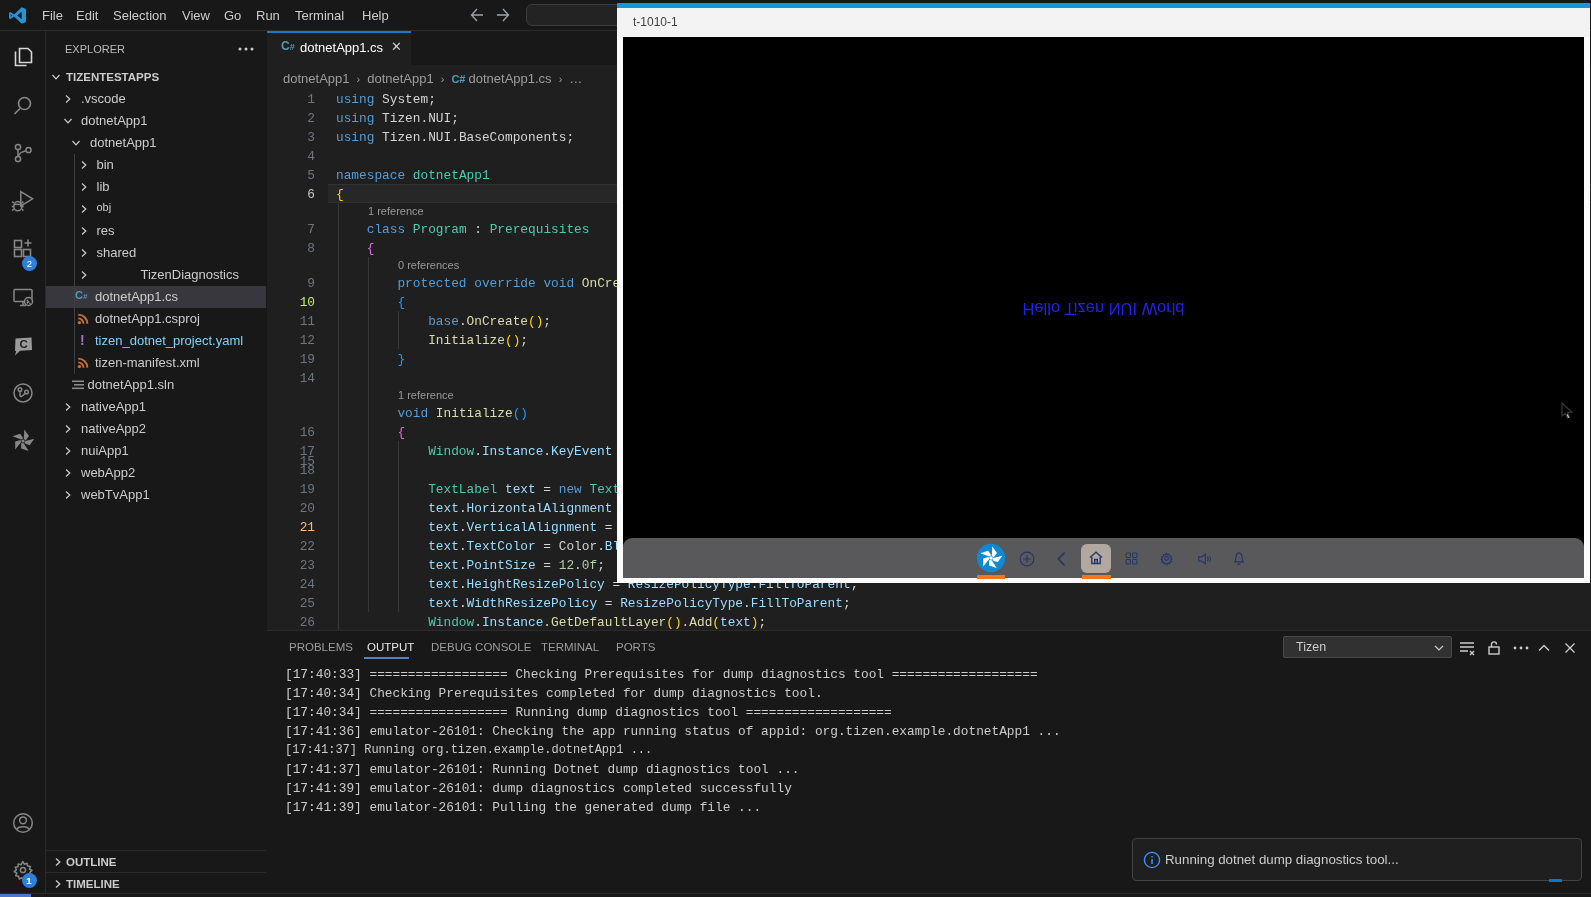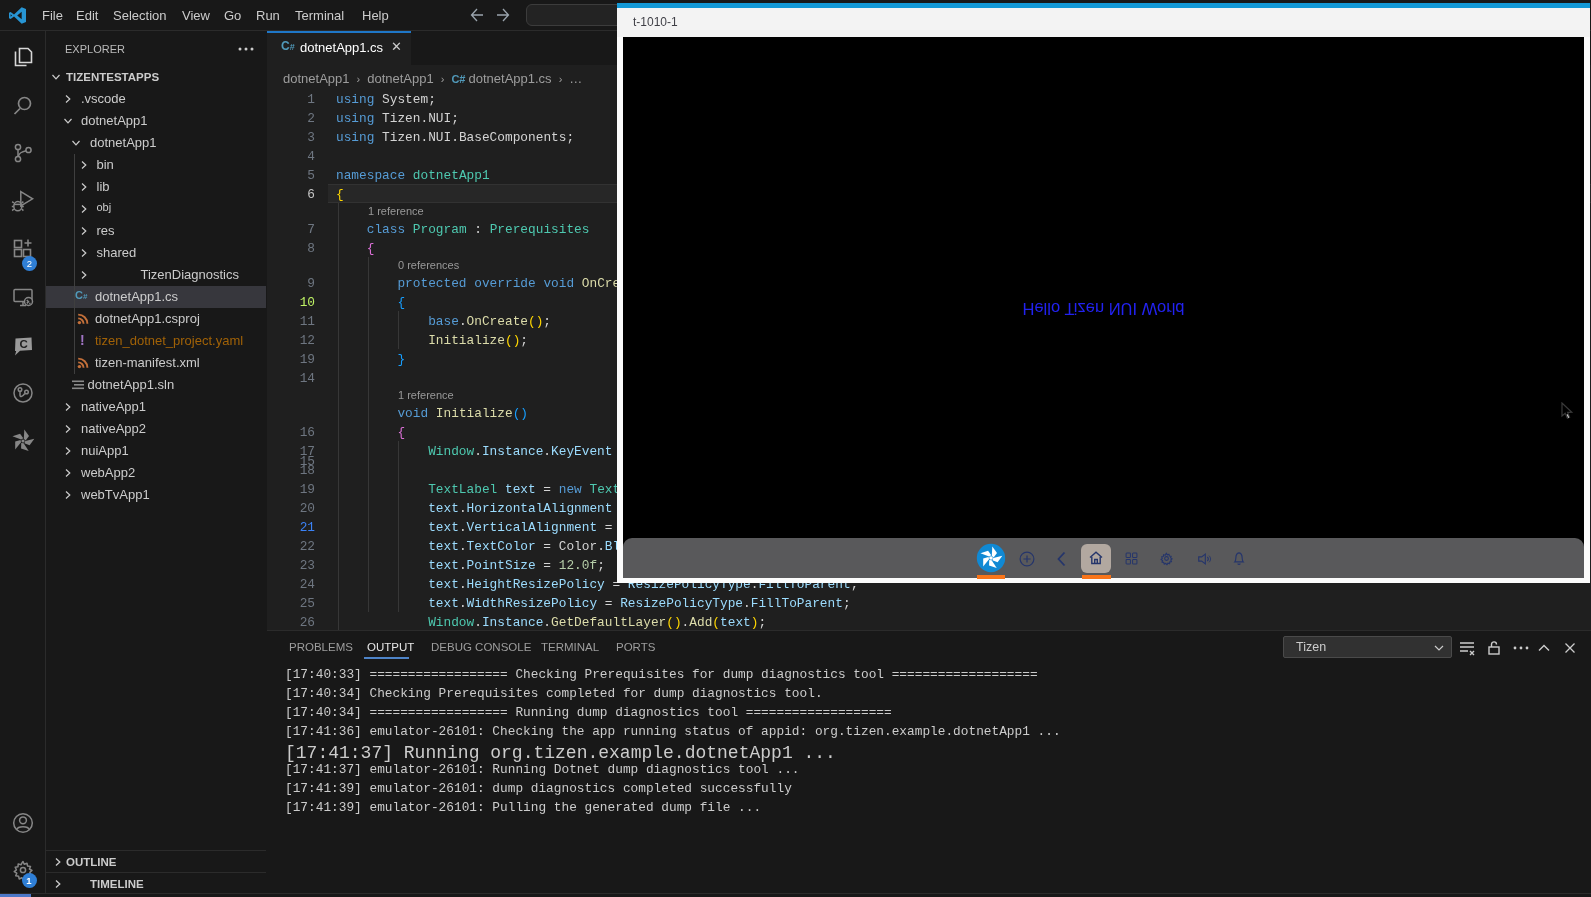--- a/index.html
+++ b/index.html
@@ -174,21 +174,21 @@
       <div class="abs" style="left:0;top:255px;width:220px;height:22px;background:#37373d;"></div>
       <div class="abs" style="left:29.0px;top:258.0px;width:16px;height:16px;font-size:11px;font-weight:bold;color:#519aba;">C<span style="font-size:8px;">#</span></div>
       <div class="abs" style="left:49px;top:258px;font-size:13px;color:#cccccc;">dotnetApp1.cs</div>
       <svg class="abs" style="left:30.0px;top:281.0px;" width="14" height="14" viewBox="0 0 14 14">
           <circle cx="3.4" cy="10.6" r="1.7" fill="#c4703a"></circle>
           <path d="M2.2 6.4 A 5.4 5.4 0 0 1 7.6 11.8" stroke="#c4703a" stroke-width="1.9" fill="none"></path>
           <path d="M2.2 2.6 A 9.2 9.2 0 0 1 11.4 11.8" stroke="#c4703a" stroke-width="1.9" fill="none"></path>
         </svg>
       <div class="abs" style="left:49px;top:280px;font-size:13px;color:#cccccc;">dotnetApp1.csproj</div>
       <div class="abs" style="left:34.0px;top:301.0px;font-size:14px;font-weight:bold;color:#a074c4;">!</div>
-      <div class="abs" style="left:49px;top:302px;font-size:13px;color:#a16207;">tizen_dotnet_project.yaml</div>
+      <div class="abs" style="left:49px;top:302px;font-size:13px;color:#7dd3fc;">tizen_dotnet_project.yaml</div>
       <svg class="abs" style="left:30.0px;top:325.0px;" width="14" height="14" viewBox="0 0 14 14">
           <circle cx="3.4" cy="10.6" r="1.7" fill="#c4703a"></circle>
           <path d="M2.2 6.4 A 5.4 5.4 0 0 1 7.6 11.8" stroke="#c4703a" stroke-width="1.9" fill="none"></path>
           <path d="M2.2 2.6 A 9.2 9.2 0 0 1 11.4 11.8" stroke="#c4703a" stroke-width="1.9" fill="none"></path>
         </svg>
       <div class="abs" style="left:49px;top:324px;font-size:13px;color:#cccccc;">tizen-manifest.xml</div>
       <svg class="abs" style="left:24.5px;top:347.0px;" width="14" height="14" viewBox="0 0 14 14">
           <rect x="1" y="2.5" width="12" height="1.6" fill="#8a8a8a"></rect>
           <rect x="3" y="6" width="10" height="1.6" fill="#8a8a8a"></rect>
           <rect x="1" y="9.5" width="12" height="1.6" fill="#8a8a8a"></rect>
@@ -219,21 +219,21 @@
     <div class="abs" style="left:0;top:819px;width:220px;height:22px;border-top:1px solid #2b2b2b;">
       <svg class="abs" style="left:7px;top:6px;" width="10" height="10" viewBox="0 0 10 10">
           <path d="M3 1.5 L6.8 5 L3 8.5" stroke="#cccccc" stroke-width="1.3" fill="none"></path>
         </svg>
       <div class="abs" style="left:20px;top:5px;font-size:11.5px;font-weight:bold;color:#cccccc;">OUTLINE</div>
     </div>
     <div class="abs" style="left:0;top:841px;width:220px;height:22px;border-top:1px solid #2b2b2b;">
       <svg class="abs" style="left:7px;top:6px;" width="10" height="10" viewBox="0 0 10 10">
           <path d="M3 1.5 L6.8 5 L3 8.5" stroke="#cccccc" stroke-width="1.3" fill="none"></path>
         </svg>
-      <div class="abs" style="left:20px;top:5px;font-size:11.5px;font-weight:bold;color:#cccccc;margin-left:24px;">TIMELINE</div>
+      <div class="abs" style="left:20px;top:5px;font-size:11.5px;font-weight:bold;color:#cccccc;">TIMELINE</div>
     </div>
   </div>
 
   <div class="abs" id="editor" style="left:267px;top:31px;width:1324px;height:600px;background:#1f1f1f;">
     <div class="abs" style="left:0;top:0;width:1324px;height:34px;background:#181818;"></div>
     <div class="abs" style="left:0;top:0;width:144px;height:34px;background:#1f1f1f;border-top:2px solid #1f77c8;"></div>
     <div class="abs" style="left:14px;top:8px;font-size:12px;font-weight:bold;color:#519aba;">C<span style="font-size:9px;">#</span></div>
     <div class="abs" style="left:33px;top:9px;font-size:13px;color:#ffffff;">dotnetApp1.cs</div>
     <div class="abs" style="left:124px;top:8px;font-size:13px;color:#cccccc;">✕</div>
     <div id="breadcrumb" class="abs" style="left:16px;top:40px;font-size:13px;color:#9d9d9d;"><span>dotnetApp1</span><span style="margin:0 7px;font-size:11px;">›</span><span>dotnetApp1</span><span style="margin:0 7px;font-size:11px;">›</span><span style="color:#519aba;font-weight:bold;font-size:11px;">C#&nbsp;</span><span>dotnetApp1.cs</span><span style="margin:0 7px;font-size:11px;">›</span><span>…</span></div>
@@ -272,21 +272,21 @@
       <div class="abs mono row" style="left:69px;top:375px;font-size:12.8px;"><span style="color:#d4d4d4">        </span><span style="color:#569cd6">void</span><span style="color:#d4d4d4"> </span><span style="color:#dcdcaa">Initialize</span><span style="color:#179fff">()</span></div>
       <div class="abs mono" style="left:12px;top:394px;width:36px;text-align:right;font-size:12.8px;color:#6e7681;">16</div>
       <div class="abs mono row" style="left:69px;top:394px;font-size:12.8px;"><span style="color:#d4d4d4">        </span><span style="color:#da70d6">{</span></div>
       <div class="abs mono" style="left:12px;top:413px;width:36px;text-align:right;font-size:12.8px;color:#6e7681;">17</div>
       <div class="abs mono row" style="left:69px;top:413px;font-size:12.8px;"><span style="color:#d4d4d4">            </span><span style="color:#4ec9b0">Window</span><span style="color:#d4d4d4">.</span><span style="color:#9cdcfe">Instance</span><span style="color:#d4d4d4">.</span><span style="color:#9cdcfe">KeyEvent</span><span style="color:#d4d4d4"> += </span><span style="color:#dcdcaa">OnKeyEvent</span><span style="color:#d4d4d4">;</span></div>
       <div class="abs mono" style="left:12px;top:432px;width:36px;text-align:right;font-size:12.8px;color:#6e7681;">18</div>
       <div class="abs mono" style="left:12px;top:451px;width:36px;text-align:right;font-size:12.8px;color:#6e7681;">19</div>
       <div class="abs mono row" style="left:69px;top:451px;font-size:12.8px;"><span style="color:#d4d4d4">            </span><span style="color:#4ec9b0">TextLabel</span><span style="color:#d4d4d4"> </span><span style="color:#9cdcfe">text</span><span style="color:#d4d4d4"> = </span><span style="color:#569cd6">new</span><span style="color:#d4d4d4"> </span><span style="color:#4ec9b0">TextLabel</span><span style="color:#ffd700">(</span><span style="color:#ce9178">"Hello Tizen NUI World"</span><span style="color:#ffd700">)</span><span style="color:#d4d4d4">;</span></div>
       <div class="abs mono" style="left:12px;top:470px;width:36px;text-align:right;font-size:12.8px;color:#6e7681;">20</div>
       <div class="abs mono row" style="left:69px;top:470px;font-size:12.8px;"><span style="color:#d4d4d4">            </span><span style="color:#9cdcfe">text</span><span style="color:#d4d4d4">.</span><span style="color:#9cdcfe">HorizontalAlignment</span><span style="color:#d4d4d4"> = </span><span style="color:#4ec9b0">HorizontalAlignment</span><span style="color:#d4d4d4">.</span><span style="color:#9cdcfe">Center</span><span style="color:#d4d4d4">;</span></div>
-      <div class="abs mono" style="left:12px;top:489px;width:36px;text-align:right;font-size:12.8px;color:#3b82f6;">21</div>
+      <div class="abs mono" style="left:12px;top:489px;width:36px;text-align:right;font-size:12.8px;color:#fdba74;">21</div>
       <div class="abs mono row" style="left:69px;top:489px;font-size:12.8px;"><span style="color:#d4d4d4">            </span><span style="color:#9cdcfe">text</span><span style="color:#d4d4d4">.</span><span style="color:#9cdcfe">VerticalAlignment</span><span style="color:#d4d4d4"> = </span><span style="color:#4ec9b0">VerticalAlignment</span><span style="color:#d4d4d4">.</span><span style="color:#9cdcfe">Center</span><span style="color:#d4d4d4">;</span></div>
       <div class="abs mono" style="left:12px;top:508px;width:36px;text-align:right;font-size:12.8px;color:#6e7681;">22</div>
       <div class="abs mono row" style="left:69px;top:508px;font-size:12.8px;"><span style="color:#d4d4d4">            </span><span style="color:#9cdcfe">text</span><span style="color:#d4d4d4">.</span><span style="color:#9cdcfe">TextColor</span><span style="color:#d4d4d4"> = </span><span style="color:#d4d4d4">Color</span><span style="color:#d4d4d4">.</span><span style="color:#9cdcfe">Blue</span><span style="color:#d4d4d4">;</span></div>
       <div class="abs mono" style="left:12px;top:527px;width:36px;text-align:right;font-size:12.8px;color:#6e7681;">23</div>
       <div class="abs mono row" style="left:69px;top:527px;font-size:12.8px;"><span style="color:#d4d4d4">            </span><span style="color:#9cdcfe">text</span><span style="color:#d4d4d4">.</span><span style="color:#9cdcfe">PointSize</span><span style="color:#d4d4d4"> = </span><span style="color:#b5cea8">12.0f</span><span style="color:#d4d4d4">;</span></div>
       <div class="abs mono" style="left:12px;top:546px;width:36px;text-align:right;font-size:12.8px;color:#6e7681;">24</div>
       <div class="abs mono row" style="left:69px;top:546px;font-size:12.8px;"><span style="color:#d4d4d4">            </span><span style="color:#9cdcfe">text</span><span style="color:#d4d4d4">.</span><span style="color:#9cdcfe">HeightResizePolicy</span><span style="color:#d4d4d4"> = </span><span style="color:#9cdcfe">ResizePolicyType</span><span style="color:#d4d4d4">.</span><span style="color:#9cdcfe">FillToParent</span><span style="color:#d4d4d4">;</span></div>
       <div class="abs mono" style="left:12px;top:565px;width:36px;text-align:right;font-size:12.8px;color:#6e7681;">25</div>
       <div class="abs mono row" style="left:69px;top:565px;font-size:12.8px;"><span style="color:#d4d4d4">            </span><span style="color:#9cdcfe">text</span><span style="color:#d4d4d4">.</span><span style="color:#9cdcfe">WidthResizePolicy</span><span style="color:#d4d4d4"> = </span><span style="color:#9cdcfe">ResizePolicyType</span><span style="color:#d4d4d4">.</span><span style="color:#9cdcfe">FillToParent</span><span style="color:#d4d4d4">;</span></div>
       <div class="abs mono" style="left:12px;top:584px;width:36px;text-align:right;font-size:12.8px;color:#6e7681;">26</div>
@@ -336,21 +336,21 @@
         </svg>
       <svg class="abs" style="left:1295px;top:9px;" width="16" height="16" viewBox="0 0 16 16">
           <path d="M3.5 3.5 L12.5 12.5 M12.5 3.5 L3.5 12.5" stroke="#cccccc" stroke-width="1.3" fill="none"></path>
         </svg>
     </div>
     <div id="logs">
       <div class="row mono" style="left:18px;top:36px;font-size:12.8px;color:#cccccc;">[17:40:33] ================== Checking Prerequisites for dump diagnostics tool ===================</div>
       <div class="row mono" style="left:18px;top:55px;font-size:12.8px;color:#cccccc;">[17:40:34] Checking Prerequisites completed for dump diagnostics tool.</div>
       <div class="row mono" style="left:18px;top:74px;font-size:12.8px;color:#cccccc;">[17:40:34] ================== Running dump diagnostics tool ===================</div>
       <div class="row mono" style="left:18px;top:93px;font-size:12.8px;color:#cccccc;">[17:41:36] emulator-26101: Checking the app running status of appid: org.tizen.example.dotnetApp1 ...</div>
-      <div class="row mono" style="left:18px;top:112px;font-size:18px;color:#cccccc;">[17:41:37] Running org.tizen.example.dotnetApp1 ...</div>
+      <div class="row mono" style="left:18px;top:112px;font-size:12px;color:#cccccc;">[17:41:37] Running org.tizen.example.dotnetApp1 ...</div>
       <div class="row mono" style="left:18px;top:131px;font-size:12.8px;color:#cccccc;">[17:41:37] emulator-26101: Running Dotnet dump diagnostics tool ...</div>
       <div class="row mono" style="left:18px;top:150px;font-size:12.8px;color:#cccccc;">[17:41:39] emulator-26101: dump diagnostics completed successfully</div>
       <div class="row mono" style="left:18px;top:169px;font-size:12.8px;color:#cccccc;">[17:41:39] emulator-26101: Pulling the generated dump file ...</div>
     </div>
   </div>
 
   <div class="abs" style="left:0;top:893px;width:1591px;height:4px;background:#181818;border-top:1px solid #2b2b2b;">
     <div class="abs" style="left:0;top:0;width:31px;height:4px;background:#4d78c8;"></div>
   </div>
 
@@ -419,14 +419,23 @@
         <div class="abs" style="left:354px;top:37px;width:28px;height:3.5px;background:#f9751a;"></div>
         <div class="abs" style="left:458.5px;top:37px;width:29px;height:3.5px;background:#f9751a;"></div>
       </div>
       <svg class="abs" style="left:936px;top:365px;" width="16" height="20" viewBox="0 0 16 20">
 <path d="M3 1 L3 14 L6.2 11.2 L8.4 16.2 L10.6 15.2 L8.6 10.4 L12.8 10.2 Z" fill="none" stroke="#3a3a3a" stroke-width="1.2"></path>
 <path d="M7.6 12.5 L9.2 16 L10.2 15.5 L8.8 12.2 Z" fill="#cfcfcf"></path>
         </svg>
     </div>
   </div>
 
+  <div class="abs" id="toast" style="left:1132px;top:838px;width:450px;height:43px;background:#1f1f1f;border:1px solid #434343;border-radius:4px;">
+    <svg class="abs" style="left:10px;top:12px;" width="18" height="18" viewBox="0 0 18 18">
+      <circle cx="9" cy="9" r="7.6" stroke="#3794ff" stroke-width="1.4" fill="none"></circle>
+      <rect x="8.3" y="8" width="1.5" height="5" fill="#3794ff"></rect>
+      <rect x="8.3" y="5" width="1.5" height="1.6" fill="#3794ff"></rect>
+    </svg>
+    <div class="abs" style="left:32px;top:13px;font-size:13.3px;color:#cccccc;">Running dotnet dump diagnostics tool...</div>
+    <div class="abs" style="left:416px;top:40px;width:13px;height:2.5px;background:#0078d4;"></div>
+  </div>
 
 </div>
 
 </body></html>

